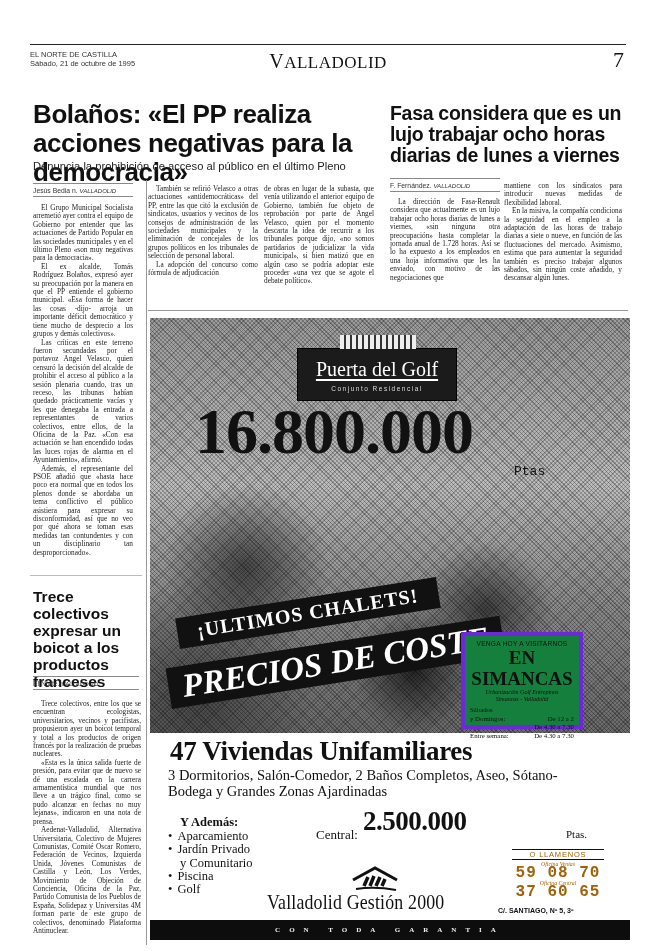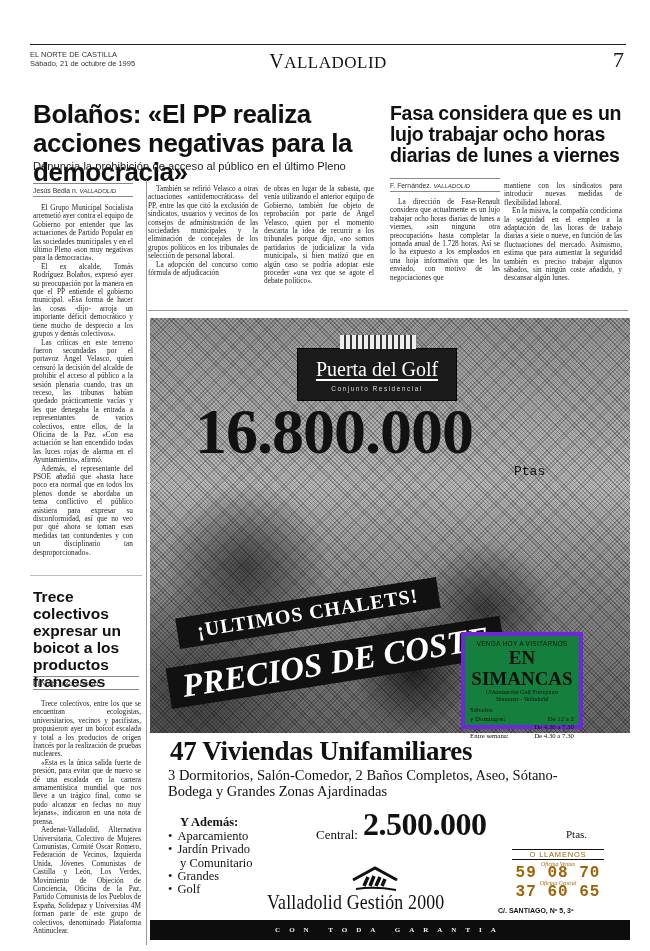--- a/index.html
+++ b/index.html
@@ -56,21 +56,21 @@
   .vb-hours { font-family: "Liberation Serif", serif; font-size: 6.8px; line-height: 8.5px; margin-top: 3px; }
   .vb-row { display: flex; justify-content: space-between; }
 
   .ad-title { position: absolute; left: 20px; top: 418px; font-family: "Liberation Serif", serif; font-weight: bold; font-size: 27px; letter-spacing: -0.3px; color: #111; }
   .ad-desc { position: absolute; left: 18px; top: 449px; width: 420px; font-family: "Liberation Serif", serif; font-size: 14.5px; line-height: 16px; color: #111; }
   .ad-extras-title { position: absolute; left: 30px; top: 497px; font-family: "Liberation Serif", serif; font-weight: bold; font-size: 12.5px; }
   .ad-extras { position: absolute; left: 18px; top: 512px; font-family: "Liberation Serif", serif; font-size: 12.5px; line-height: 13.3px; list-style: none; }
   .ad-extras li::before { content: "•"; margin-right: 5px; }
   .ad-extras li.cont::before { content: ""; margin-right: 12px; }
   .entrada-label { position: absolute; left: 166px; top: 509px; font-family: "Liberation Serif", serif; font-size: 13px; }
-  .entrada-price { position: absolute; left: 213px; top: 488px; font-family: "Liberation Serif", serif; font-weight: bold; font-size: 32px; letter-spacing: -0.5px; }
+  .entrada-price { position: absolute; left: 213px; top: 488px; font-family: "Liberation Serif", serif; font-weight: bold; font-size: 27px; letter-spacing: -0.5px; }
   .plas { position: absolute; left: 416px; top: 510px; font-family: "Liberation Serif", serif; font-size: 11px; }
   .house-icon { position: absolute; left: 200px; top: 548px; width: 50px; height: 28px; }
   .company { position: absolute; left: 117px; top: 572px; font-family: "Liberation Serif", serif; font-size: 21px; transform: scaleX(0.85); transform-origin: left; letter-spacing: 0.2px; }
   .contact { position: absolute; left: 362px; top: 531px; width: 92px; font-family: "Liberation Sans", sans-serif; text-align: center; color: #a16207; }
   .ct-label { font-size: 7.5px; letter-spacing: 0.8px; border-top: 1px solid #111; border-bottom: 1px solid #111; }
   .ct-office { font-family: "Liberation Serif", serif; font-style: italic; font-size: 5.8px; margin-top: 1px; }
   .ct-phone { font-family: "Liberation Mono", monospace; font-weight: bold; font-size: 16px; line-height: 12px; letter-spacing: 1px; }
   .ct-addr { position: absolute; left: 348px; top: 589px; font-family: "Liberation Sans", sans-serif; font-weight: bold; font-size: 7px; }
   .guarantee { position: absolute; left: 0; top: 602px; width: 100%; height: 20px; background: #0d0d0d; color: #eee; text-align: center; font-family: "Liberation Serif", serif; font-weight: bold; font-size: 7px; letter-spacing: 9px; line-height: 20px; }
 </style>
@@ -119,21 +119,21 @@
 <div class="col" style="left:504px; top:182px; width:118px;">
   <p style="text-indent:0">mantiene con los sindicatos para introducir nuevas medidas de flexibilidad laboral.</p>
   <p>En la misiva, la compañía condiciona la seguridad en el empleo a la adaptación de las horas de trabajo diarias a siete o nueve, en función de las fluctuaciones del mercado. Asimismo, estima que para aumentar la seguridad también es preciso trabajar algunos sábados, sin ningún coste añadido, y descansar algún lunes.</p>
 </div>
 
 <h2 class="h3">Trece colectivos expresar un boicot a los productos franceses</h2>
 <div class="byline" style="left:33px; top:676px; width:106px;">
   <span>El Norte.</span> <span class="loc">VALLADOLID</span>
 </div>
 <div class="col" style="left:33px; top:700px; width:108px;">
-  <p>Trece colectivos, entre los que se encuentran ecologistas, universitarios, vecinos y pacifistas, propusieron ayer un boicot escalada y total a los productos de origen francés por la realización de pruebas nucleares.</p>
+  <p>Trece colectivos, entre los que se encuentran ecologistas, universitarios, vecinos y pacifistas, propusieron ayer un boicot temporal y total a los productos de origen francés por la realización de pruebas nucleares.</p>
   <p>«Esta es la única salida fuerte de presión, para evitar que de nuevo se dé una escalada en la carrera armamentística mundial que nos lleve a un trágico final, como se pudo alcanzar en fechas no muy lejanas», indicaron en una nota de prensa.</p>
   <p>Aedenat-Valladolid, Alternativa Universitaria, Colectivo de Mujeres Comunistas, Comité Oscar Romero, Federación de Vecinos, Izquierda Unida, Jóvenes Comunistas de Castilla y León, Los Verdes, Movimiento de Objeción de Conciencia, Oficina de la Paz, Partido Comunista de los Pueblos de España, Solidepaz y Universitas 4M forman parte de este grupo de colectivos, denominado Plataforma Antinuclear.</p>
 </div>
 
 <div class="ad">
   <div class="ad-photo"></div>
 
   <div class="logo-box">
     <div class="logo-top"></div>
     <div class="logo-name">Puerta del Golf</div>
@@ -172,21 +172,21 @@
   </div>
 
   <div class="ad-title">47 Viviendas Unifamiliares</div>
   <div class="ad-desc">3 Dormitorios, Salón-Comedor, 2 Baños Completos, Aseo, Sótano-Bodega y Grandes Zonas Ajardinadas</div>
 
   <div class="ad-extras-title">Y Además:</div>
   <ul class="ad-extras">
     <li>Aparcamiento</li>
     <li>Jardín Privado</li>
     <li class="cont">y Comunitario</li>
-    <li>Grandes</li>
+    <li>Piscina</li>
     <li>Golf</li>
   </ul>
 
   <div class="entrada-label">Central:</div>
   <div class="entrada-price">2.500.000</div>
   <div class="plas">Ptas.</div>
 
   <svg class="house-icon" viewBox="0 0 50 28">
     <path d="M3 14 L25 2 L47 14" fill="none" stroke="#111" stroke-width="3"></path>
     <path d="M14 20 L18 11 M20 20 L24 10 M26 20 L30 11 M32 20 L35 13" stroke="#111" stroke-width="3.5"></path>

